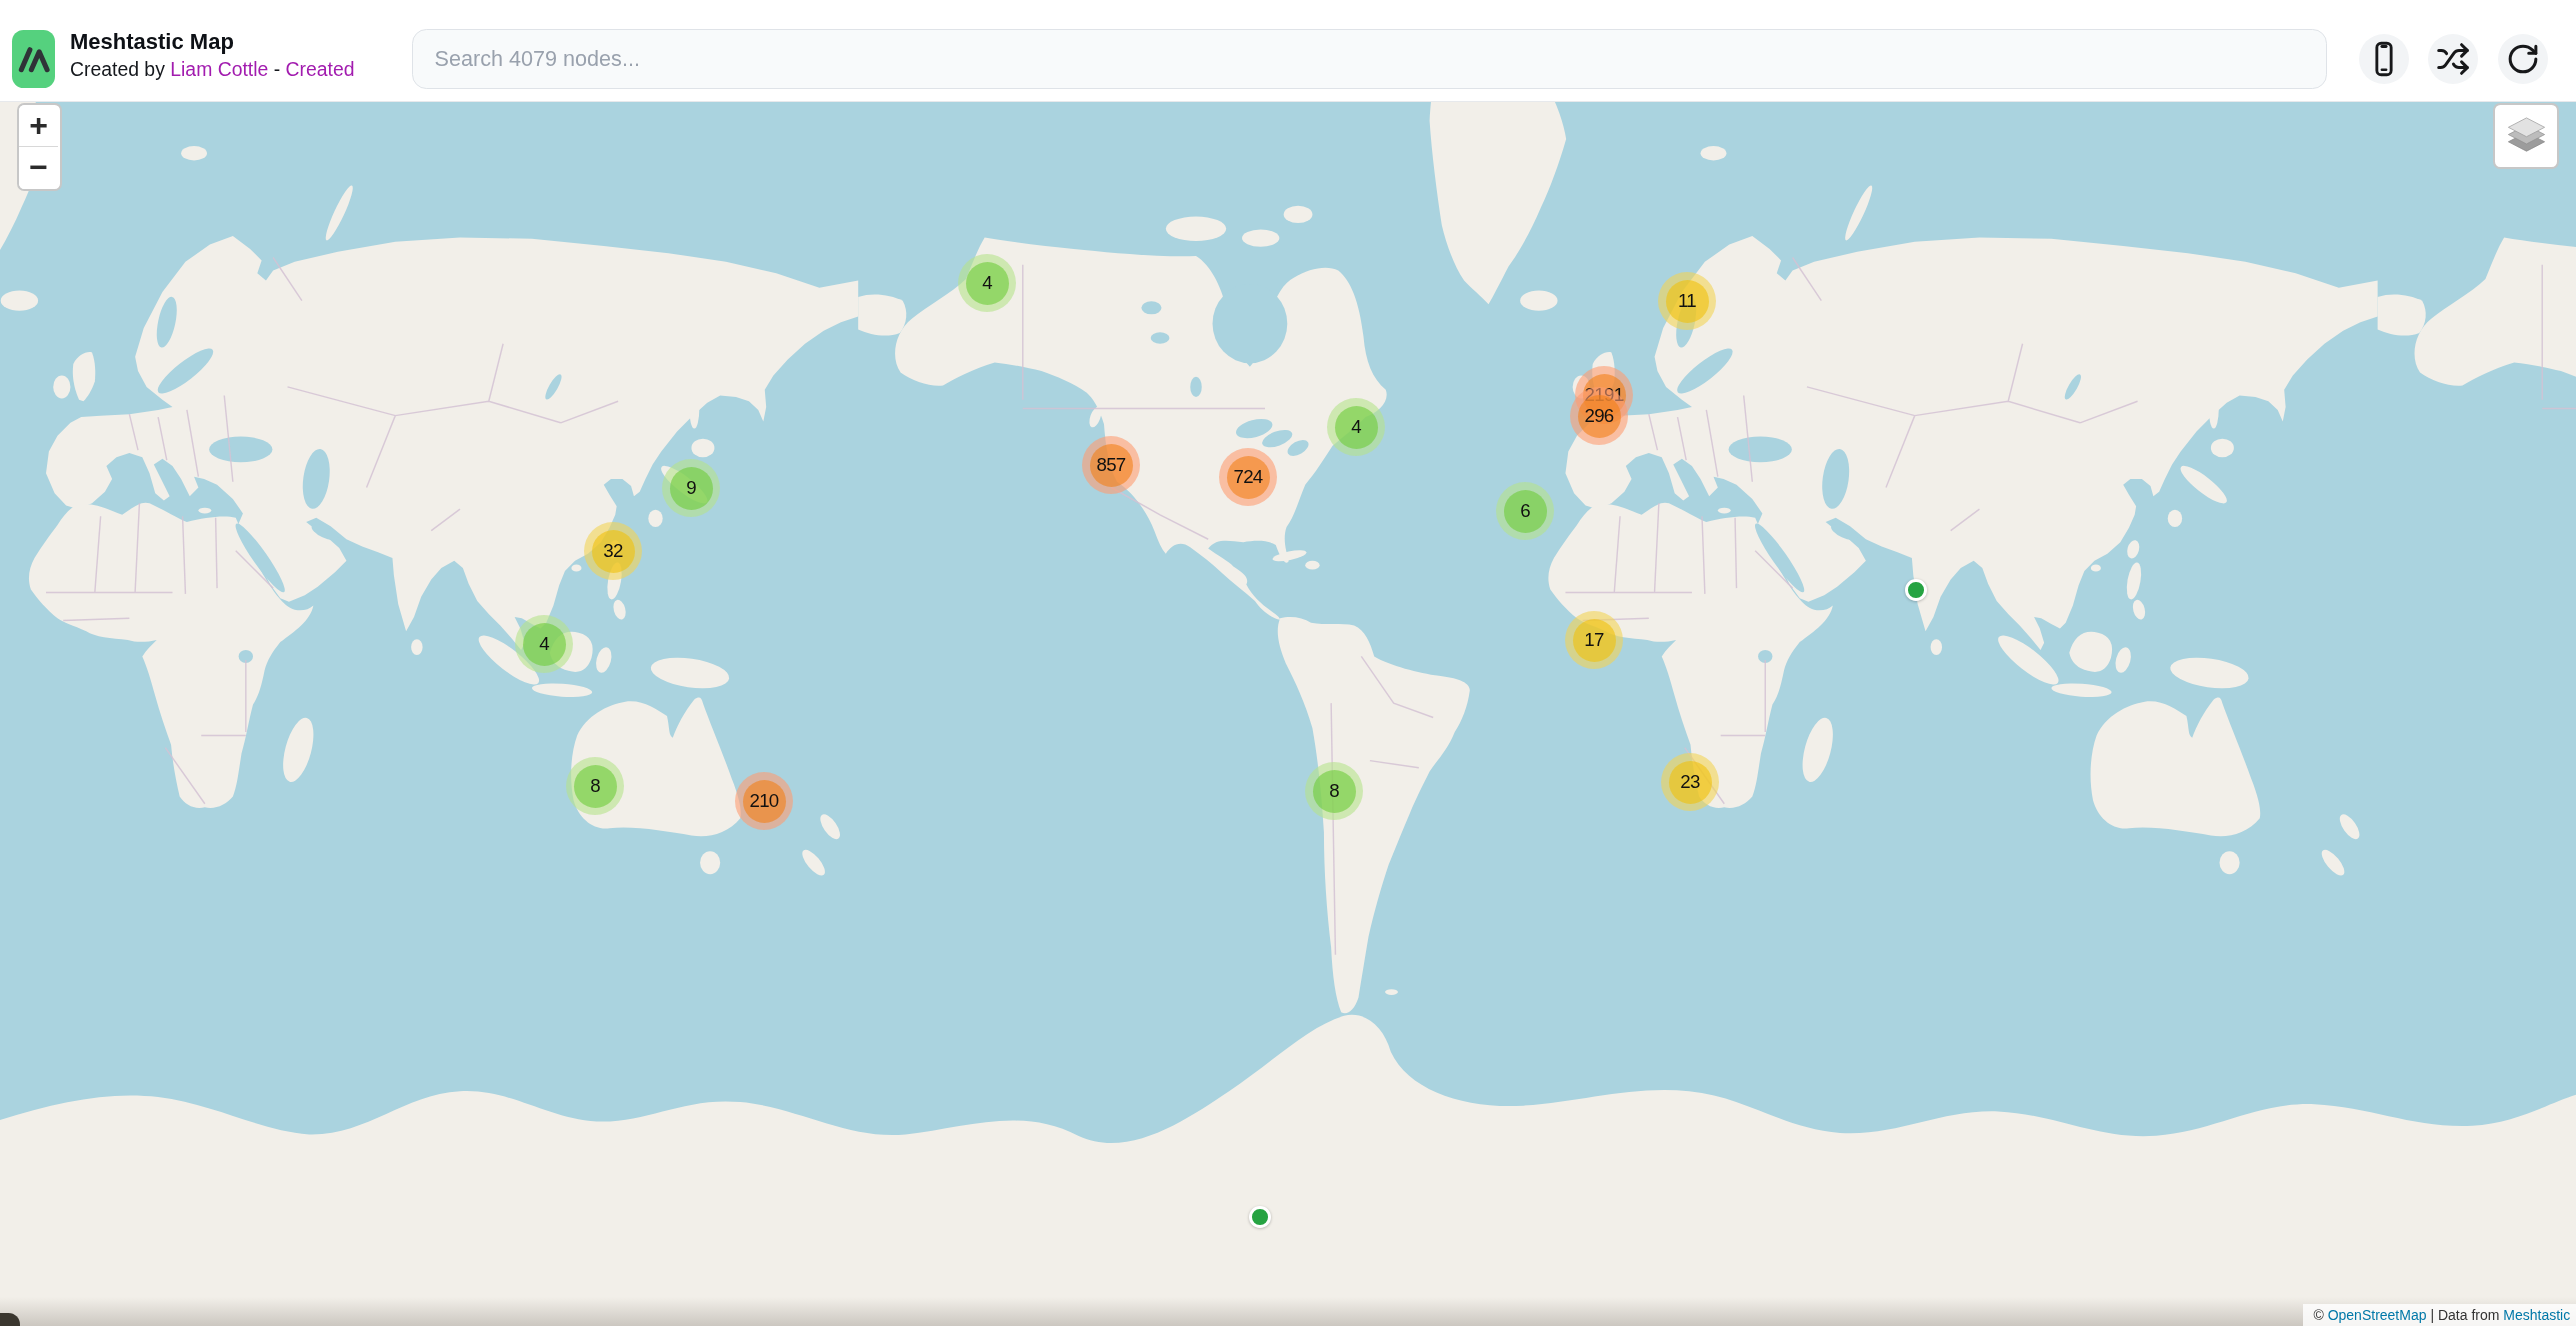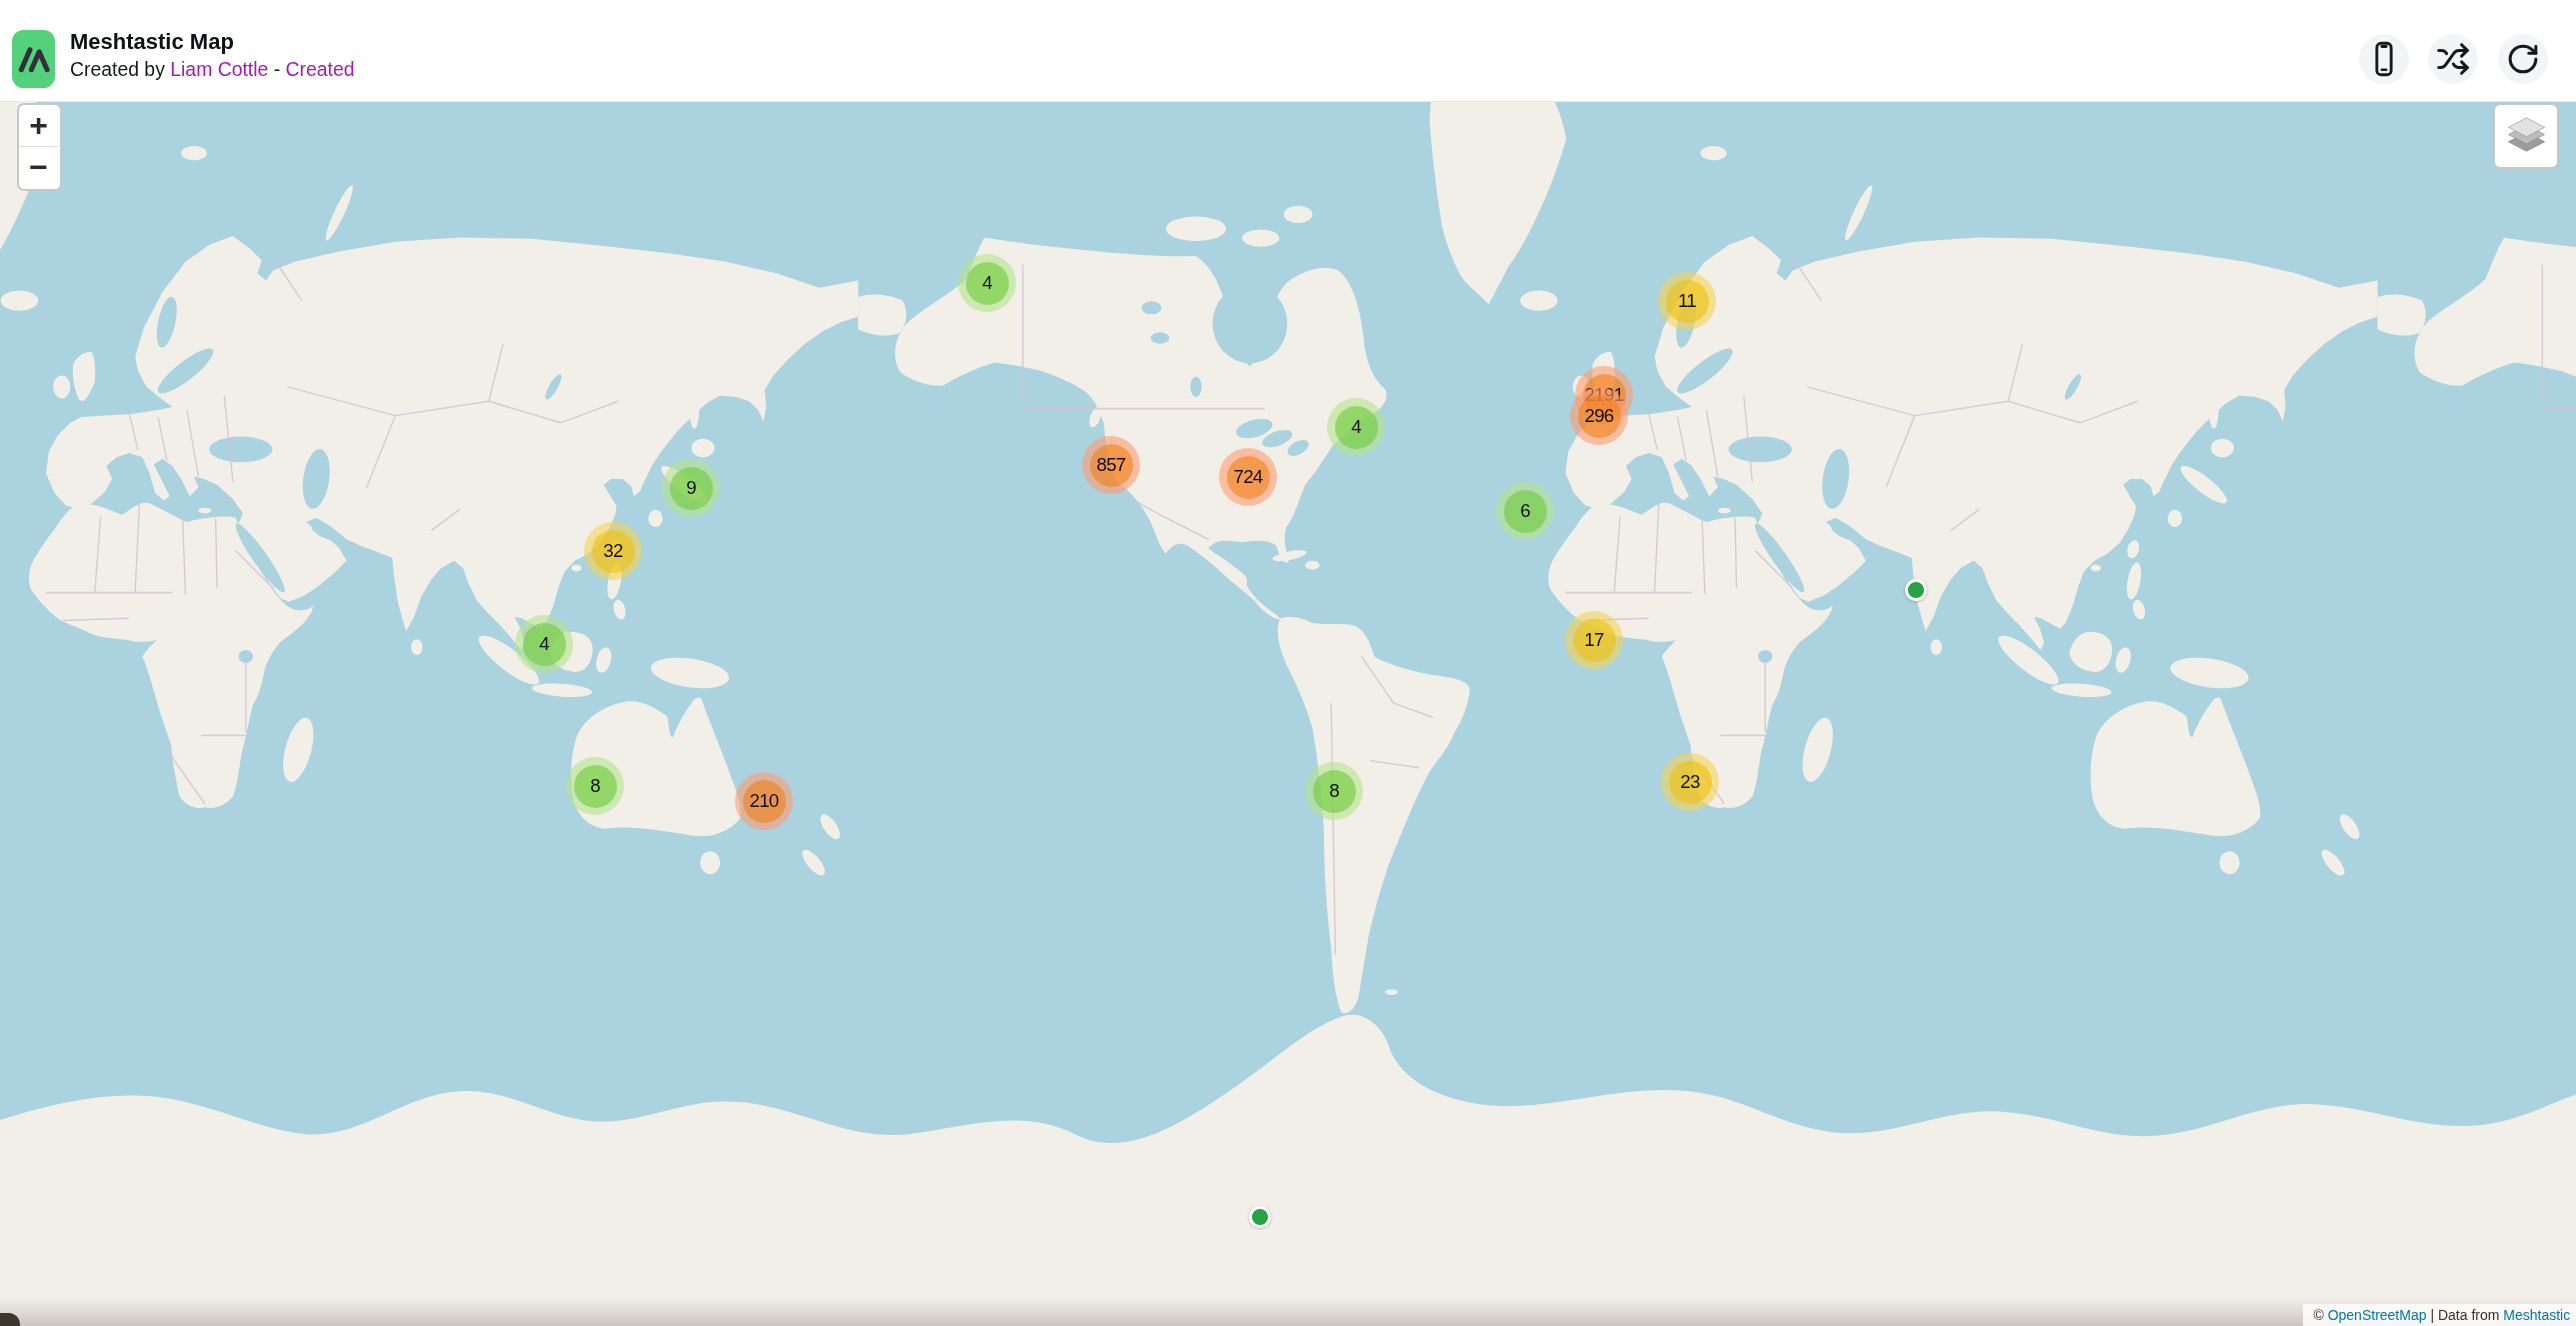--- a/index.html
+++ b/index.html
@@ -80,20 +80,21 @@
     <div id="logo">
       <svg width="43" height="58" viewBox="0 0 60 80">
         <path d="M13,55 L25,27" stroke="#2f3337" stroke-width="7" stroke-linecap="round" fill="none"></path>
         <path d="M27,55 L38,30 L49,55" stroke="#2f3337" stroke-width="7" stroke-linecap="round" stroke-linejoin="round" fill="none"></path>
       </svg>
     </div>
     <div id="title-block">
       <div id="app-title">Meshtastic Map</div>
       <div id="app-subtitle"><span>Created by </span><a href="#">Liam Cottle</a><span> - </span><a href="#">Created</a></div>
     </div>
+    <input id="search-input" type="text" placeholder="Search 4079 nodes..." style="">
     <button class="hbtn" id="btn-phone">
       <svg width="50" height="50" viewBox="0 0 70 70">
         <rect x="25" y="13" width="20" height="44" rx="6" fill="none" stroke="#17181a" stroke-width="4"></rect>
         <rect x="30" y="15.5" width="10" height="4" rx="2" fill="#17181a"></rect>
         <line x1="32" y1="50" x2="38" y2="50" stroke="#17181a" stroke-width="3.5" stroke-linecap="round"></line>
       </svg>
     </button>
     <button class="hbtn" id="btn-shuffle">
       <svg width="50" height="50" viewBox="0 0 70 70">
         <g transform="translate(11,11) scale(2)" fill="none" stroke="#17181a" stroke-width="2.1" stroke-linecap="round" stroke-linejoin="round">

